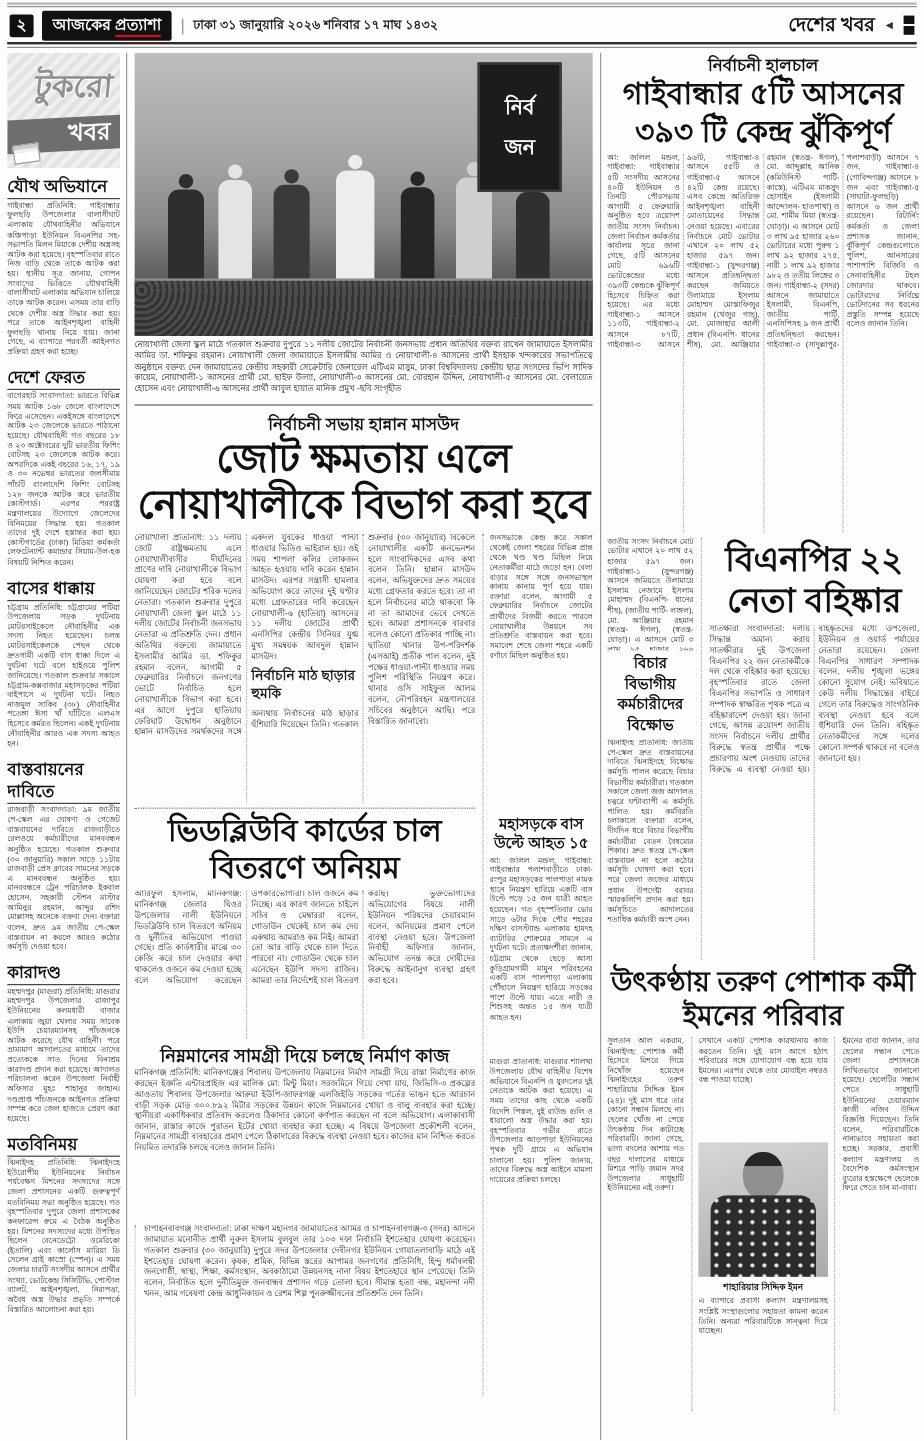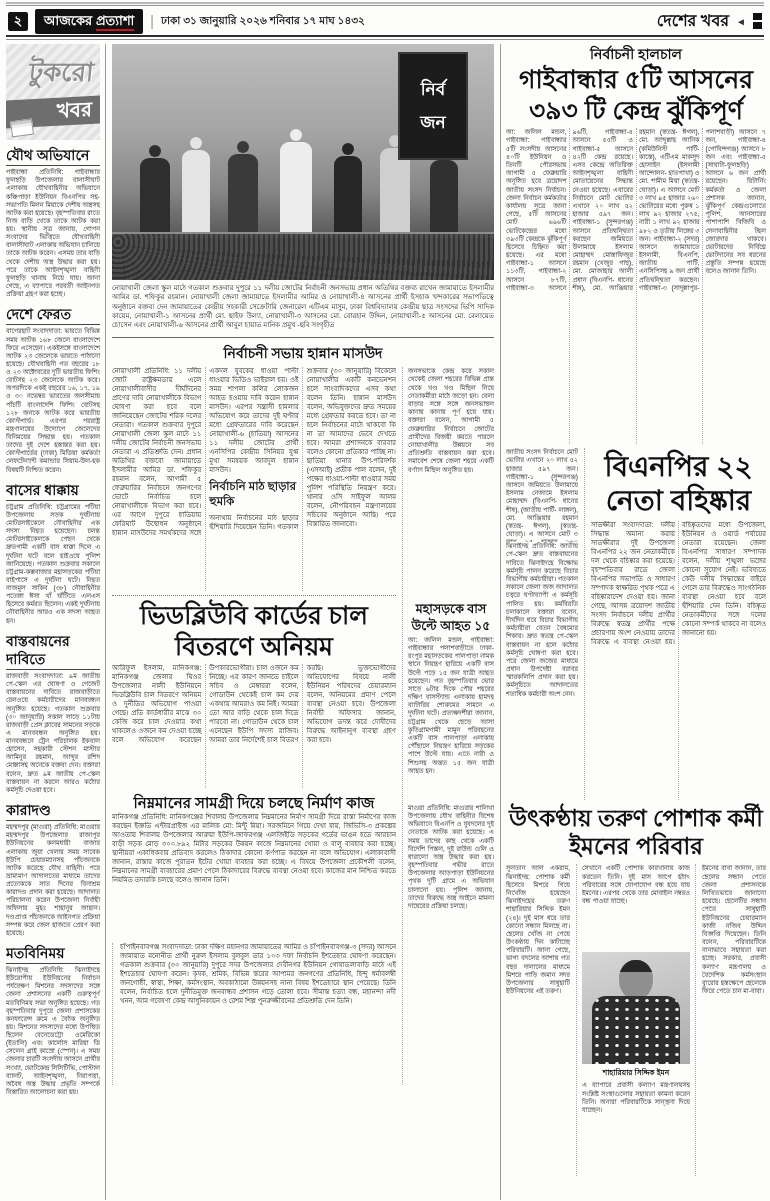--- a/index.html
+++ b/index.html
@@ -184,20 +184,21 @@
         <div class="banner">
           <span>নির্ব</span>
           <span>জন</span>
         </div>
       </div>
       <div class="photo-caption">নোয়াখালী জেলা স্কুল মাঠে গতকাল শুক্রবার দুপুরে ১১ দলীয় জোটের নির্বাচনী জনসভায় প্রধান অতিথির বক্তব্য রাখেন জামায়াতে ইসলামীর আমির ডা. শফিকুর রহমান। নোয়াখালী জেলা জামায়াতে ইসলামীর আমির ও নোয়াখালী-৪ আসনের প্রার্থী ইসহাক খন্দকারের সভাপতিত্বে অনুষ্ঠানে বক্তব্য দেন জামায়াতের কেন্দ্রীয় সহকারী সেক্রেটারি জেনারেল এটিএম মাসুম, ঢাকা বিশ্ববিদ্যালয় কেন্দ্রীয় ছাত্র সংসদের ভিপি সাদিক কায়েম, নোয়াখালী-১ আসনের প্রার্থী মো. ছাইফ উল্যা, নোয়াখালী-৩ আসনের মো. বোরহান উদ্দিন, নোয়াখালী-৫ আসনের মো. বেলায়েত হোসেন এবং নোয়াখালী-৬ আসনের প্রার্থী আবুল হায়াত মানিক প্রমুখ  -ছবি সংগৃহীত</div>
 
       <div class="toprule"></div>
       <div class="jot-hd">
         <div class="kicker">নির্বাচনী সভায় হান্নান মাসউদ</div>
+        <div class="headline-xl">জোট ক্ষমতায় এলে নোয়াখালীকে বিভাগ করা হবে</div>
       </div>
 
       <div class="jot-zone">
         <div class="jot-left">
           <div class="jot-cols small">
             <span>নোয়াখালী প্রতিনিধি: ১১ দলীয় জোট রাষ্ট্রক্ষমতায় এলে নোয়াখালীবাসীর দীর্ঘদিনের প্রাণের দাবি নোয়াখালীকে বিভাগ ঘোষণা করা হবে বলে জানিয়েছেন জোটের শরিক দলের নেতারা। গতকাল শুক্রবার দুপুরে নোয়াখালী জেলা স্কুল মাঠে ১১ দলীয় জোটের নির্বাচনী জনসভায় নেতারা এ প্রতিশ্রুতি দেন। প্রধান অতিথির বক্তব্যে জামায়াতে ইসলামীর আমির ডা. শফিকুর রহমান বলেন, আগামী ৫ ফেব্রুয়ারির নির্বাচনে জনগণের ভোটে নির্বাচিত হলে নোয়াখালীকে বিভাগ করা হবে। এর আগে দুপুরে হাতিয়ায় ফেরিঘাট উদ্বোধন অনুষ্ঠানে হান্নান মাসউদের সমর্থকদের সঙ্গে একদল যুবকের ধাওয়া পাল্টা ধাওয়ার ভিডিও ভাইরাল হয়। ওই সময় শাপলা কলির লোকজন আহত হওয়ায় দাবি করেন হান্নান মাসউদ। এরপর সন্ত্রাসী হামলার অভিযোগ করে তাদের দুই ঘণ্টার মধ্যে গ্রেফতারের দাবি করেছেন নোয়াখালী-৬ (হাতিয়া) আসনের ১১ দলীয় জোটের প্রার্থী এনসিপির কেন্দ্রীয় সিনিয়র যুগ্ম মুখ্য সমন্বয়ক আবদুল হান্নান মাসউদ।</span>
             <span class="inline-subhead">নির্বাচনি মাঠ ছাড়ার হুমকি</span>
             <span>অন্যথায় নির্বাচনের মাঠ ছাড়ার হুঁশিয়ারি দিয়েছেন তিনি। গতকাল শুক্রবার (৩০ জানুয়ারি) বিকেলে নোয়াখালীর একটি কনভেনশন হলে সাংবাদিকদের এসব কথা বলেন তিনি। হান্নান মাসউদ বলেন, অভিযুক্তদের দ্রুত সময়ের মধ্যে গ্রেফতার করতে হবে। তা না হলে নির্বাচনের মাঠে থাকবো কি না তা আমাদের ভেবে দেখতে হবে। আমরা প্রশাসনকে বারবার বলেও কোনো প্রতিকার পাচ্ছি না। ছাতিয়া থানার উপ-পরিদর্শক (এসআই) প্রতীক পাল বলেন, দুই পক্ষের ধাওয়া-পাল্টা ধাওয়ার সময় পুলিশ পরিস্থিতি নিয়ন্ত্রণ করে। থানার ওসি সাইফুল আলম বলেন, নৌপরিবহন মন্ত্রণালয়ের সচিবের অনুষ্ঠানে আছি। পরে বিস্তারিত জানাবো।</span>
           </div>
 
@@ -227,20 +228,21 @@
     </div>
 
     <div class="right">
       <div class="kicker">নির্বাচনী হালচাল</div>
       <div class="headline-lg">গাইবান্ধার ৫টি আসনের ৩৯৩ টি কেন্দ্র ঝুঁকিপূর্ণ</div>
       <div class="gaib-cols tiny">আ: জলিল মন্ডল, গাইবান্ধা: গাইবান্ধার ৫টি সংসদীয় আসনের ৪০টি ইউনিয়ন ও তিনটি পৌরসভায় আগামী ৫ ফেব্রুয়ারি অনুষ্ঠিত হবে ত্রয়োদশ জাতীয় সংসদ নির্বাচন। জেলা নির্বাচন কর্মকর্তার কার্যালয় সূত্রে জানা গেছে, ৫টি আসনের মোট ৬৯৬টি ভোটকেন্দ্রের মধ্যে ৩৯৩টি কেন্দ্রকে ঝুঁকিপূর্ণ হিসেবে চিহ্নিত করা হয়েছে। এর মধ্যে গাইবান্ধা-১ আসনে ১১৩টি, গাইবান্ধা-২ আসনে ৮৭টি, গাইবান্ধা-৩ আসনে ৯৬টি, গাইবান্ধা-৪ আসনে ৫৫টি ও গাইবান্ধা-৫ আসনে ৪২টি কেন্দ্র রয়েছে। এসব কেন্দ্রে অতিরিক্ত আইনশৃঙ্খলা বাহিনী মোতায়েনের সিদ্ধান্ত নেওয়া হয়েছে। এবারের নির্বাচনে মোট ভোটার এখানে ২০ লাখ ৫২ হাজার ৫৯৭ জন। গাইবান্ধা-১ (সুন্দরগঞ্জ) আসনে প্রতিদ্বন্দ্বিতা করছেন জমিয়তে উলামায়ে ইসলাম মোহাম্মদ মোস্তাফিজুর রহমান (খেজুর গাছ), মো. মোজাহার আলী প্রধান (বিএনপি- ধানের শীষ), মো. আঞ্জিয়ার রহমান (স্বতন্ত্র- ঈগল), মো. আব্দুল্লাহ আনিক (কমিউনিস্ট পার্টি- কাস্তে), এটিএম মাকসুদ হোসাইন (ইসলামী আন্দোলন- হাতপাখা) ও মো. শামীম মিয়া (স্বতন্ত্র- ঘোড়া)। এ আসনে মোট ৩ লাখ ৯৫ হাজার ২৬০ ভোটারের মধ্যে পুরুষ ১ লাখ ৯২ হাজার ২৭৫, নারী ১ লাখ ৯২ হাজার ৯৮২ ও তৃতীয় লিঙ্গের ৩ জন। গাইবান্ধা-২ (সদর) আসনে জামায়াতে ইসলামী, বিএনপি, জাতীয় পার্টি, এনসিপিসহ ৯ জন প্রার্থী প্রতিদ্বন্দ্বিতা করছেন। গাইবান্ধা-৩ (সাদুল্লাপুর-পলাশবাড়ী) আসনে ৭ জন, গাইবান্ধা-৪ (গোবিন্দগঞ্জ) আসনে ৮ জন এবং গাইবান্ধা-৫ (সাঘাটা-ফুলছড়ি) আসনে ৬ জন প্রার্থী রয়েছেন। রিটার্নিং কর্মকর্তা ও জেলা প্রশাসক জানান, ঝুঁকিপূর্ণ কেন্দ্রগুলোতে পুলিশ, আনসারের পাশাপাশি বিজিবি ও সেনাবাহিনীর টহল জোরদার থাকবে। ভোটারদের নির্বিঘ্নে ভোটদানের সব ধরনের প্রস্তুতি সম্পন্ন হয়েছে বলেও জানান তিনি।</div>
 
       <div class="mid-row">
         <div class="mid-left">
           <div class="cont tiny">জাতীয় সংসদ নির্বাচনে মোট ভোটার এখানে ২০ লাখ ৫২ হাজার ৫৯৭ জন। গাইবান্ধা-১ (সুন্দরগঞ্জ) আসনে জমিয়তে উলামায়ে ইসলাম নেজামে ইসলাম মোহাম্মদ (বিএনপি- ধানের শীষ), (জাতীয় পার্টি- লাঙ্গল), মো. আঞ্জিয়ার রহমান (স্বতন্ত্র- ঈগল), (স্বতন্ত্র- ঘোড়া)। এ আসনে মোট ৩ লাখ ৯৫ হাজার ২৬০ ভোটার।</div>
+          <div class="bichar-head">বিচার বিভাগীয় কর্মচারীদের বিক্ষোভ</div>
           <div class="bichar-body tiny">ঝিনাইদহ প্রতিনিধি: জাতীয় পে-স্কেল দ্রুত বাস্তবায়নের দাবিতে ঝিনাইদহে বিক্ষোভ কর্মসূচি পালন করেছে বিচার বিভাগীয় কর্মচারীরা। গতকাল সকালে জেলা জজ আদালত চত্বরে ঘণ্টাব্যাপী এ কর্মসূচি পালিত হয়। কর্মবিরতি চলাকালে বক্তারা বলেন, দীর্ঘদিন ধরে বিচার বিভাগীয় কর্মচারীরা বেতন বৈষম্যের শিকার। দ্রুত স্বতন্ত্র পে-স্কেল বাস্তবায়ন না হলে কঠোর কর্মসূচি ঘোষণা করা হবে। পরে জেলা জজের মাধ্যমে প্রধান উপদেষ্টা বরাবর স্মারকলিপি প্রদান করা হয়। কর্মসূচিতে আদালতের শতাধিক কর্মচারী অংশ নেন।</div>
         </div>
         <div class="mid-right">
           <div class="bnp22-head">বিএনপির ২২ নেতা বহিষ্কার</div>
           <div class="bnp22-cols small">সাতক্ষীরা সংবাদদাতা: দলীয় সিদ্ধান্ত অমান্য করায় সাতক্ষীরার দুই উপজেলা বিএনপির ২২ জন নেতাকর্মীকে দল থেকে বহিষ্কার করা হয়েছে। বৃহস্পতিবার রাতে জেলা বিএনপির সভাপতি ও সাধারণ সম্পাদক স্বাক্ষরিত পৃথক পত্রে এ বহিষ্কারাদেশ দেওয়া হয়। জানা গেছে, আসন্ন ত্রয়োদশ জাতীয় সংসদ নির্বাচনে দলীয় প্রার্থীর বিরুদ্ধে স্বতন্ত্র প্রার্থীর পক্ষে প্রচারণায় অংশ নেওয়ায় তাদের বিরুদ্ধে এ ব্যবস্থা নেওয়া হয়। বহিষ্কৃতদের মধ্যে উপজেলা, ইউনিয়ন ও ওয়ার্ড পর্যায়ের নেতারা রয়েছেন। জেলা বিএনপির সাধারণ সম্পাদক বলেন, দলীয় শৃঙ্খলা ভঙ্গের কোনো সুযোগ নেই। ভবিষ্যতে কেউ দলীয় সিদ্ধান্তের বাইরে গেলে তার বিরুদ্ধেও সাংগঠনিক ব্যবস্থা নেওয়া হবে বলে হুঁশিয়ারি দেন তিনি। বহিষ্কৃত নেতাকর্মীদের সঙ্গে দলের কোনো সম্পর্ক থাকবে না বলেও জানানো হয়।</div>
         </div>
       </div>
 
       <div class="emon-hd">
         <div class="emon-headline">উৎকণ্ঠায় তরুণ পোশাক কর্মী ইমনের পরিবার</div>

